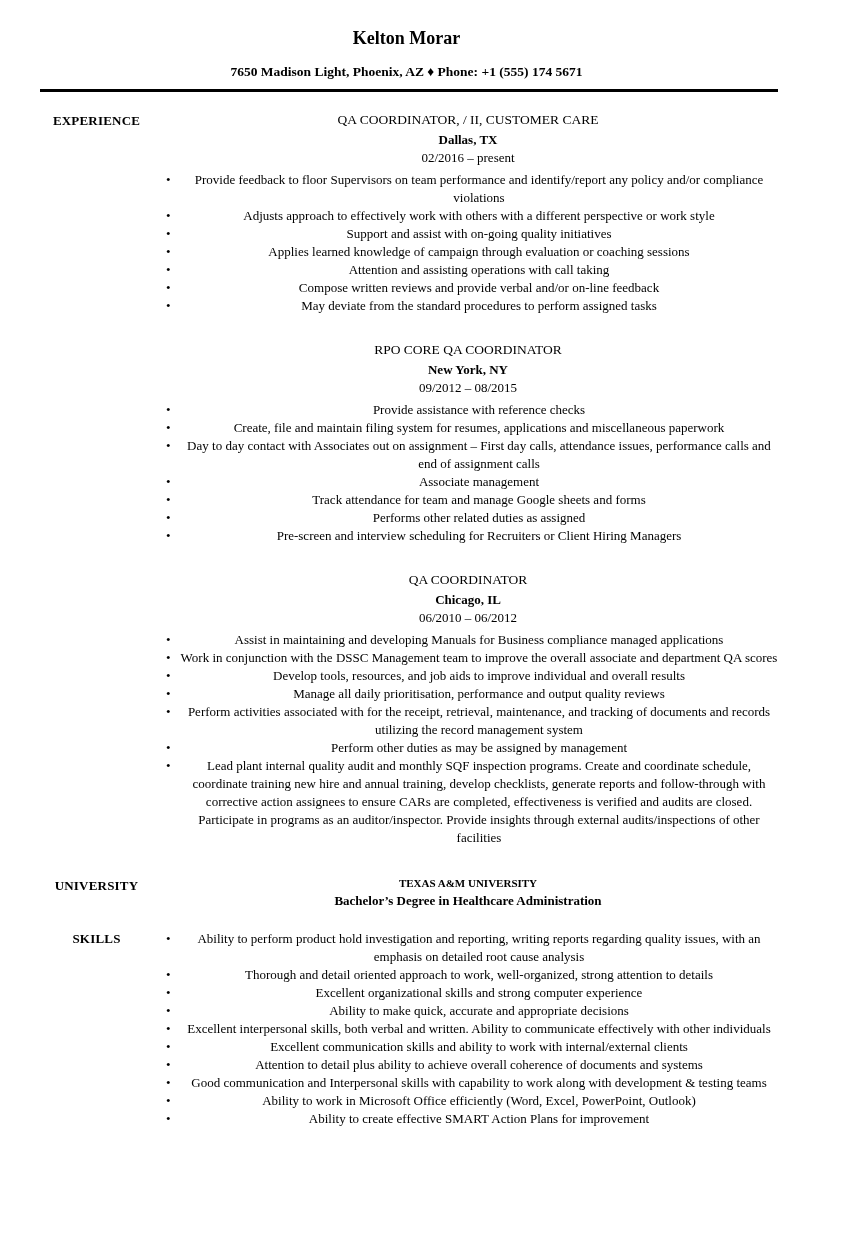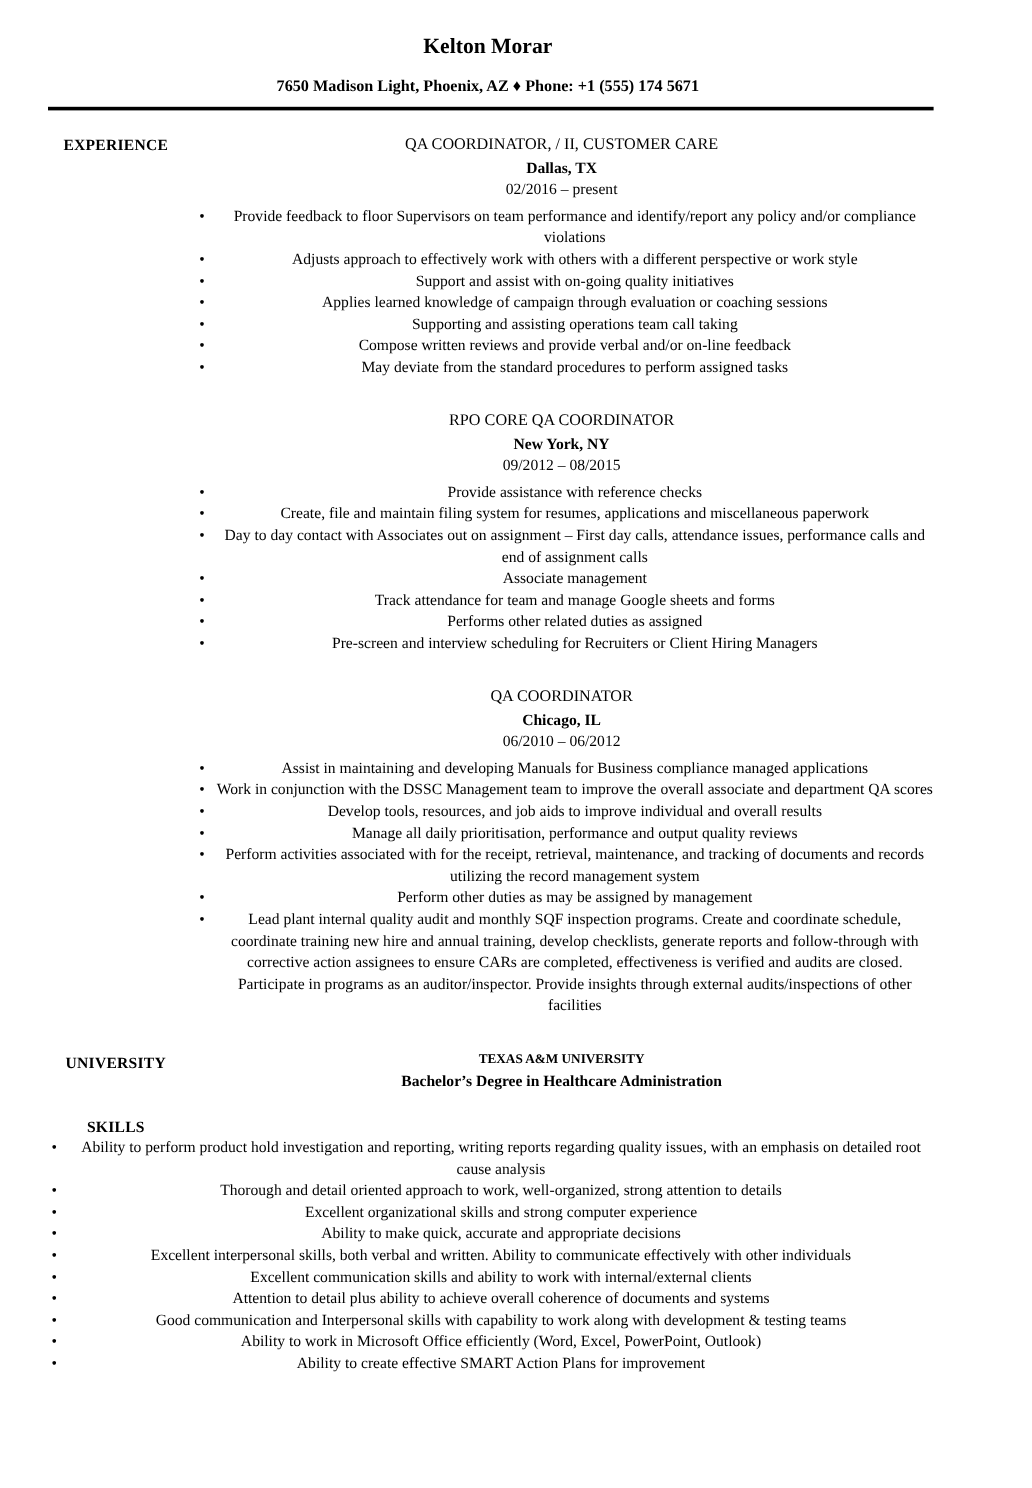--- a/index.html
+++ b/index.html
@@ -65,21 +65,21 @@
   }
   ul.bullets li::before {
     content: "\2022";
     position: absolute;
     left: 8px;
     top: 0;
   }
   .school-name { font-size: 11px; font-weight: bold; }
   .degree { font-size: 13px; font-weight: bold; margin-top: 4px; }
   .section-education { margin-top: 26px; }
-  .section-skills { margin-top: 21px; flex-direction: column; }
+  .section-skills { margin-top: 21px; }
 </style>
 </head>
 <body>
 
 <div class="page">
 
   <div class="header">
     <div class="person-name">Kelton Morar</div>
     <div class="contact-line">7650 Madison Light, Phoenix, AZ ♦ Phone: +1 (555) 174 5671</div>
   </div>
@@ -91,21 +91,21 @@
 
       <div class="job">
         <div class="job-title">QA COORDINATOR, / II, CUSTOMER CARE</div>
         <div class="job-location">Dallas, TX</div>
         <div class="job-dates">02/2016 – present</div>
         <ul class="bullets">
           <li>Provide feedback to floor Supervisors on team performance and identify/report any policy and/or compliance violations</li>
           <li>Adjusts approach to effectively work with others with a different perspective or work style</li>
           <li>Support and assist with on-going quality initiatives</li>
           <li>Applies learned knowledge of campaign through evaluation or coaching sessions</li>
-          <li>Supporting and assisting operations team call taking</li>
+          <li>Attention and assisting operations with call taking</li>
           <li>Compose written reviews and provide verbal and/or on-line feedback</li>
           <li>May deviate from the standard procedures to perform assigned tasks</li>
         </ul>
       </div>
 
       <div class="job">
         <div class="job-title">RPO CORE QA COORDINATOR</div>
         <div class="job-location">New York, NY</div>
         <div class="job-dates">09/2012 – 08/2015</div>
         <ul class="bullets">

